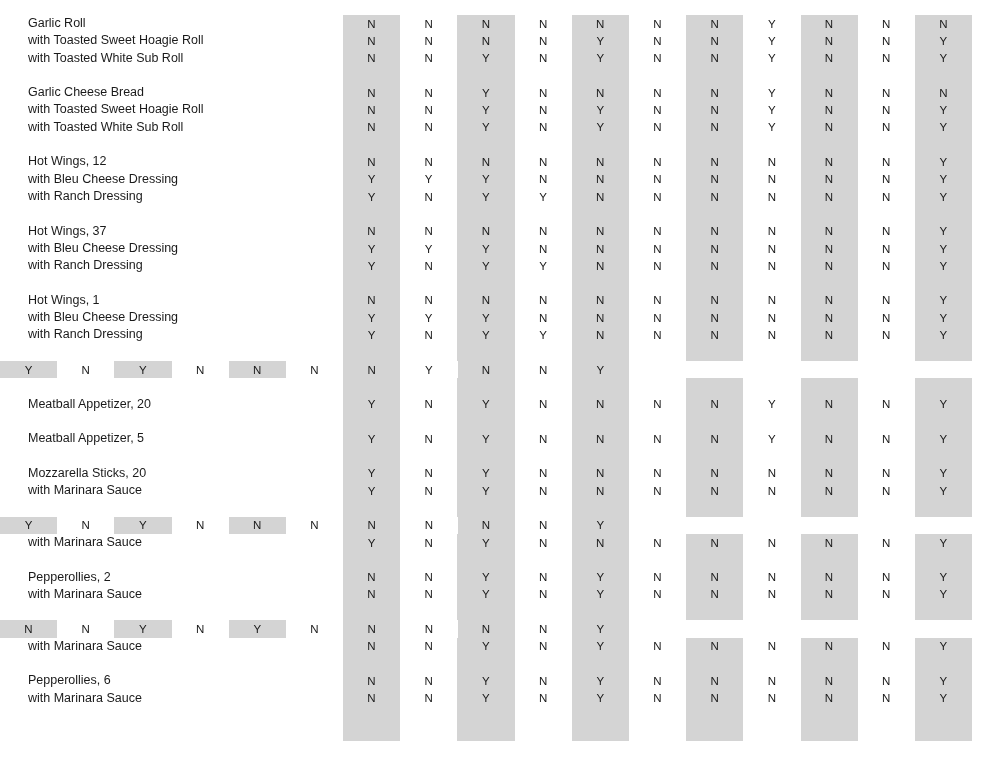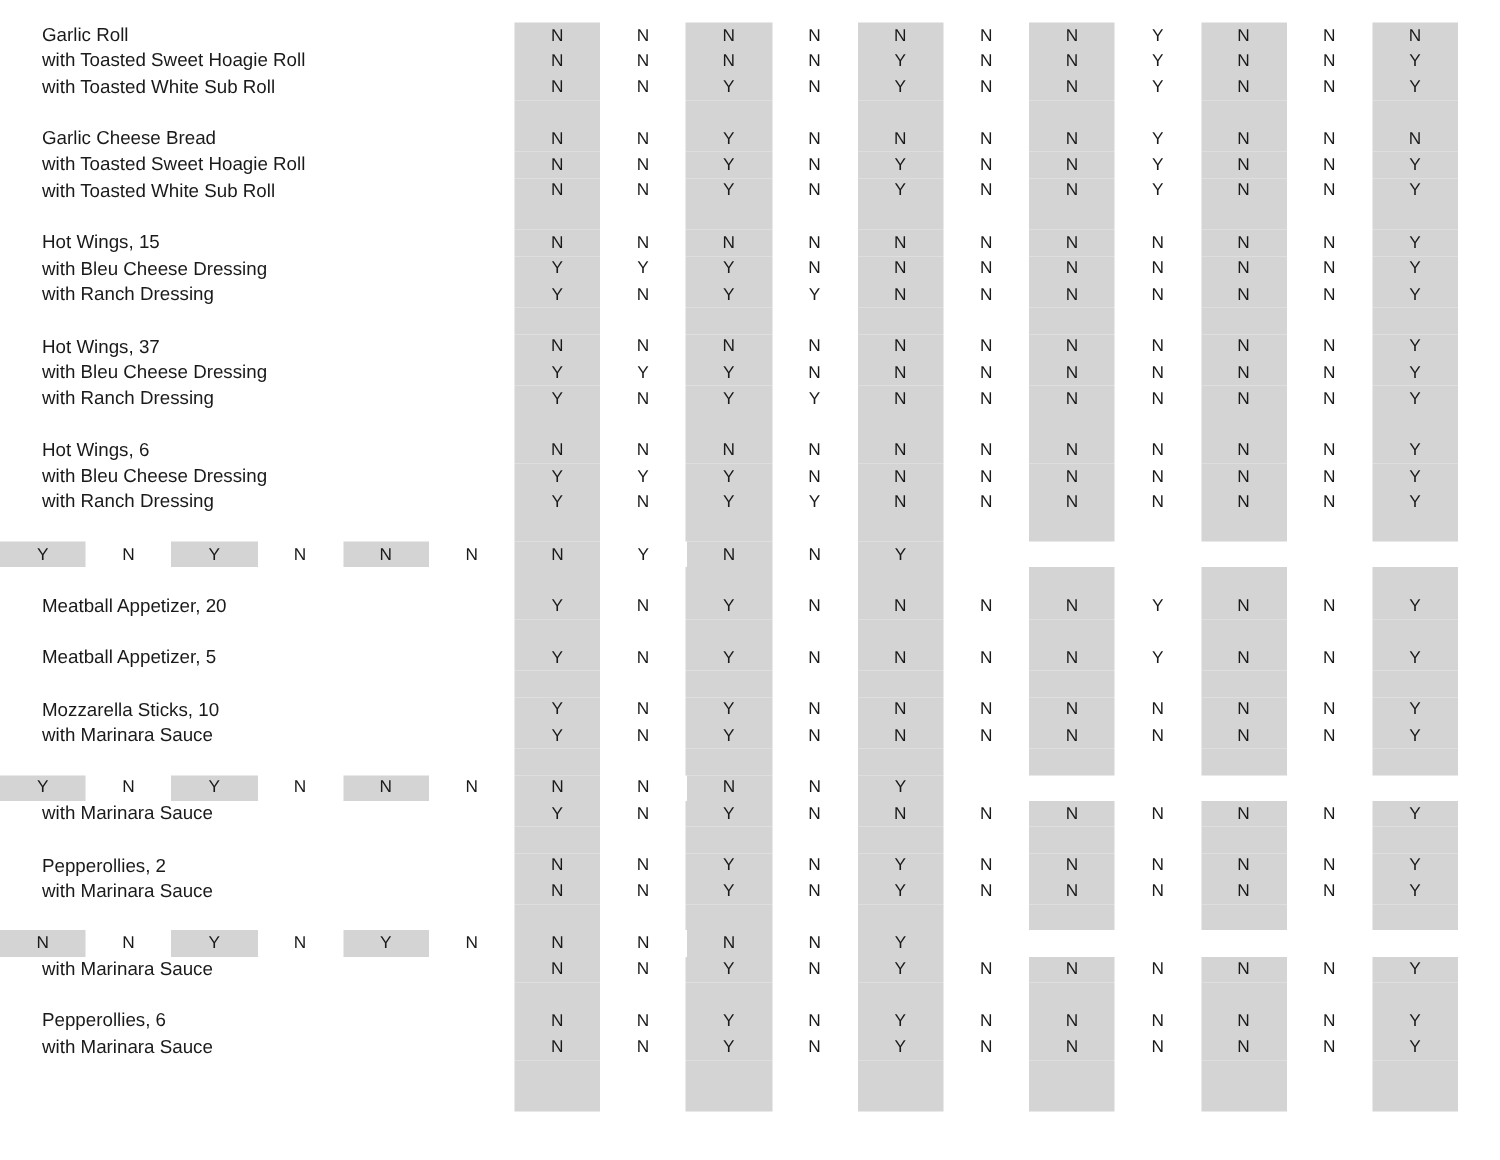--- a/index.html
+++ b/index.html
@@ -153,21 +153,21 @@
         <div class="value-cell"></div>
         <div class="value-cell shaded"></div>
         <div class="value-cell"></div>
         <div class="value-cell shaded"></div>
         <div class="value-cell"></div>
         <div class="value-cell shaded"></div>
         <div class="value-cell"></div>
         <div class="value-cell shaded"></div>
       </div>
       <div class="row">
-        <div class="label-cell">Hot Wings, 15</div>
+        <div class="label-cell">Hot Wings, 12</div>
         <div class="value-cell shaded">N</div>
         <div class="value-cell">N</div>
         <div class="value-cell shaded">N</div>
         <div class="value-cell">N</div>
         <div class="value-cell shaded">N</div>
         <div class="value-cell">N</div>
         <div class="value-cell shaded">N</div>
         <div class="value-cell">N</div>
         <div class="value-cell shaded">N</div>
         <div class="value-cell">N</div>
@@ -265,21 +265,21 @@
         <div class="value-cell"></div>
         <div class="value-cell shaded"></div>
         <div class="value-cell"></div>
         <div class="value-cell shaded"></div>
         <div class="value-cell"></div>
         <div class="value-cell shaded"></div>
         <div class="value-cell"></div>
         <div class="value-cell shaded"></div>
       </div>
       <div class="row">
-        <div class="label-cell">Hot Wings, 6</div>
+        <div class="label-cell">Hot Wings, 1</div>
         <div class="value-cell shaded">N</div>
         <div class="value-cell">N</div>
         <div class="value-cell shaded">N</div>
         <div class="value-cell">N</div>
         <div class="value-cell shaded">N</div>
         <div class="value-cell">N</div>
         <div class="value-cell shaded">N</div>
         <div class="value-cell">N</div>
         <div class="value-cell shaded">N</div>
         <div class="value-cell">N</div>
@@ -404,21 +404,21 @@
         <div class="value-cell"></div>
         <div class="value-cell shaded"></div>
         <div class="value-cell"></div>
         <div class="value-cell shaded"></div>
         <div class="value-cell"></div>
         <div class="value-cell shaded"></div>
         <div class="value-cell"></div>
         <div class="value-cell shaded"></div>
       </div>
       <div class="row">
-        <div class="label-cell">Mozzarella Sticks, 10</div>
+        <div class="label-cell">Mozzarella Sticks, 20</div>
         <div class="value-cell shaded">Y</div>
         <div class="value-cell">N</div>
         <div class="value-cell shaded">Y</div>
         <div class="value-cell">N</div>
         <div class="value-cell shaded">N</div>
         <div class="value-cell">N</div>
         <div class="value-cell shaded">N</div>
         <div class="value-cell">N</div>
         <div class="value-cell shaded">N</div>
         <div class="value-cell">N</div>

